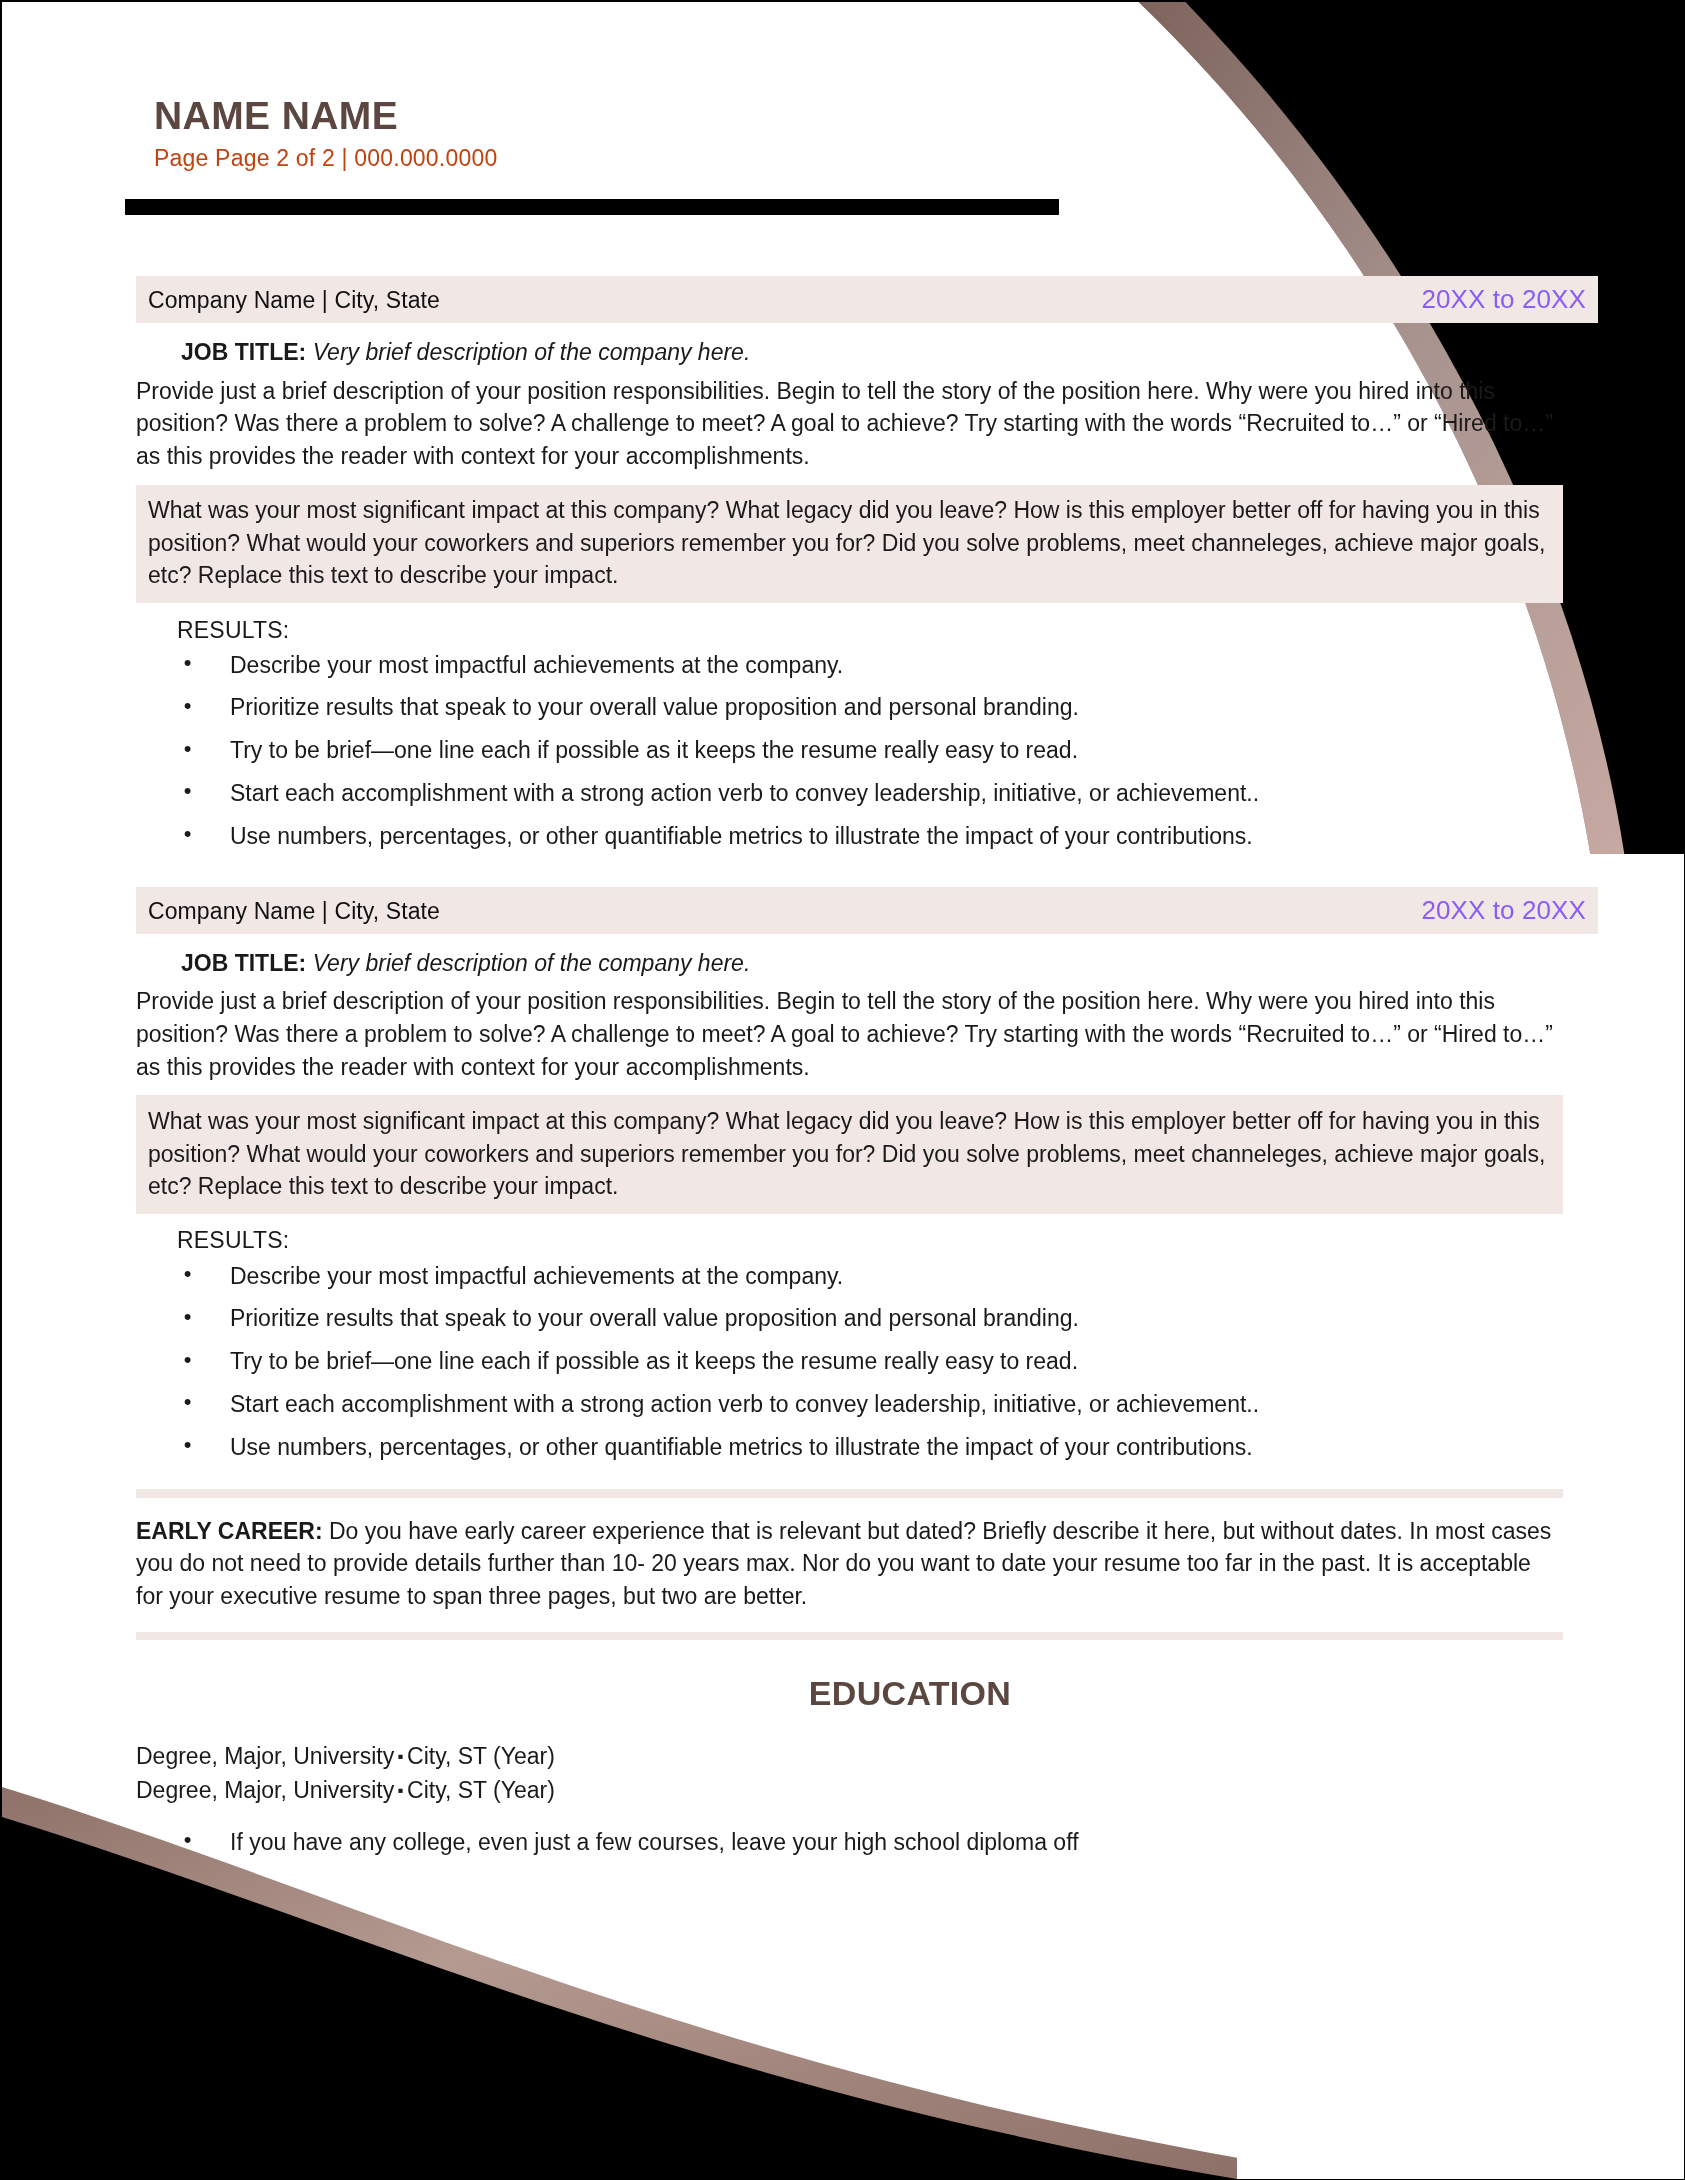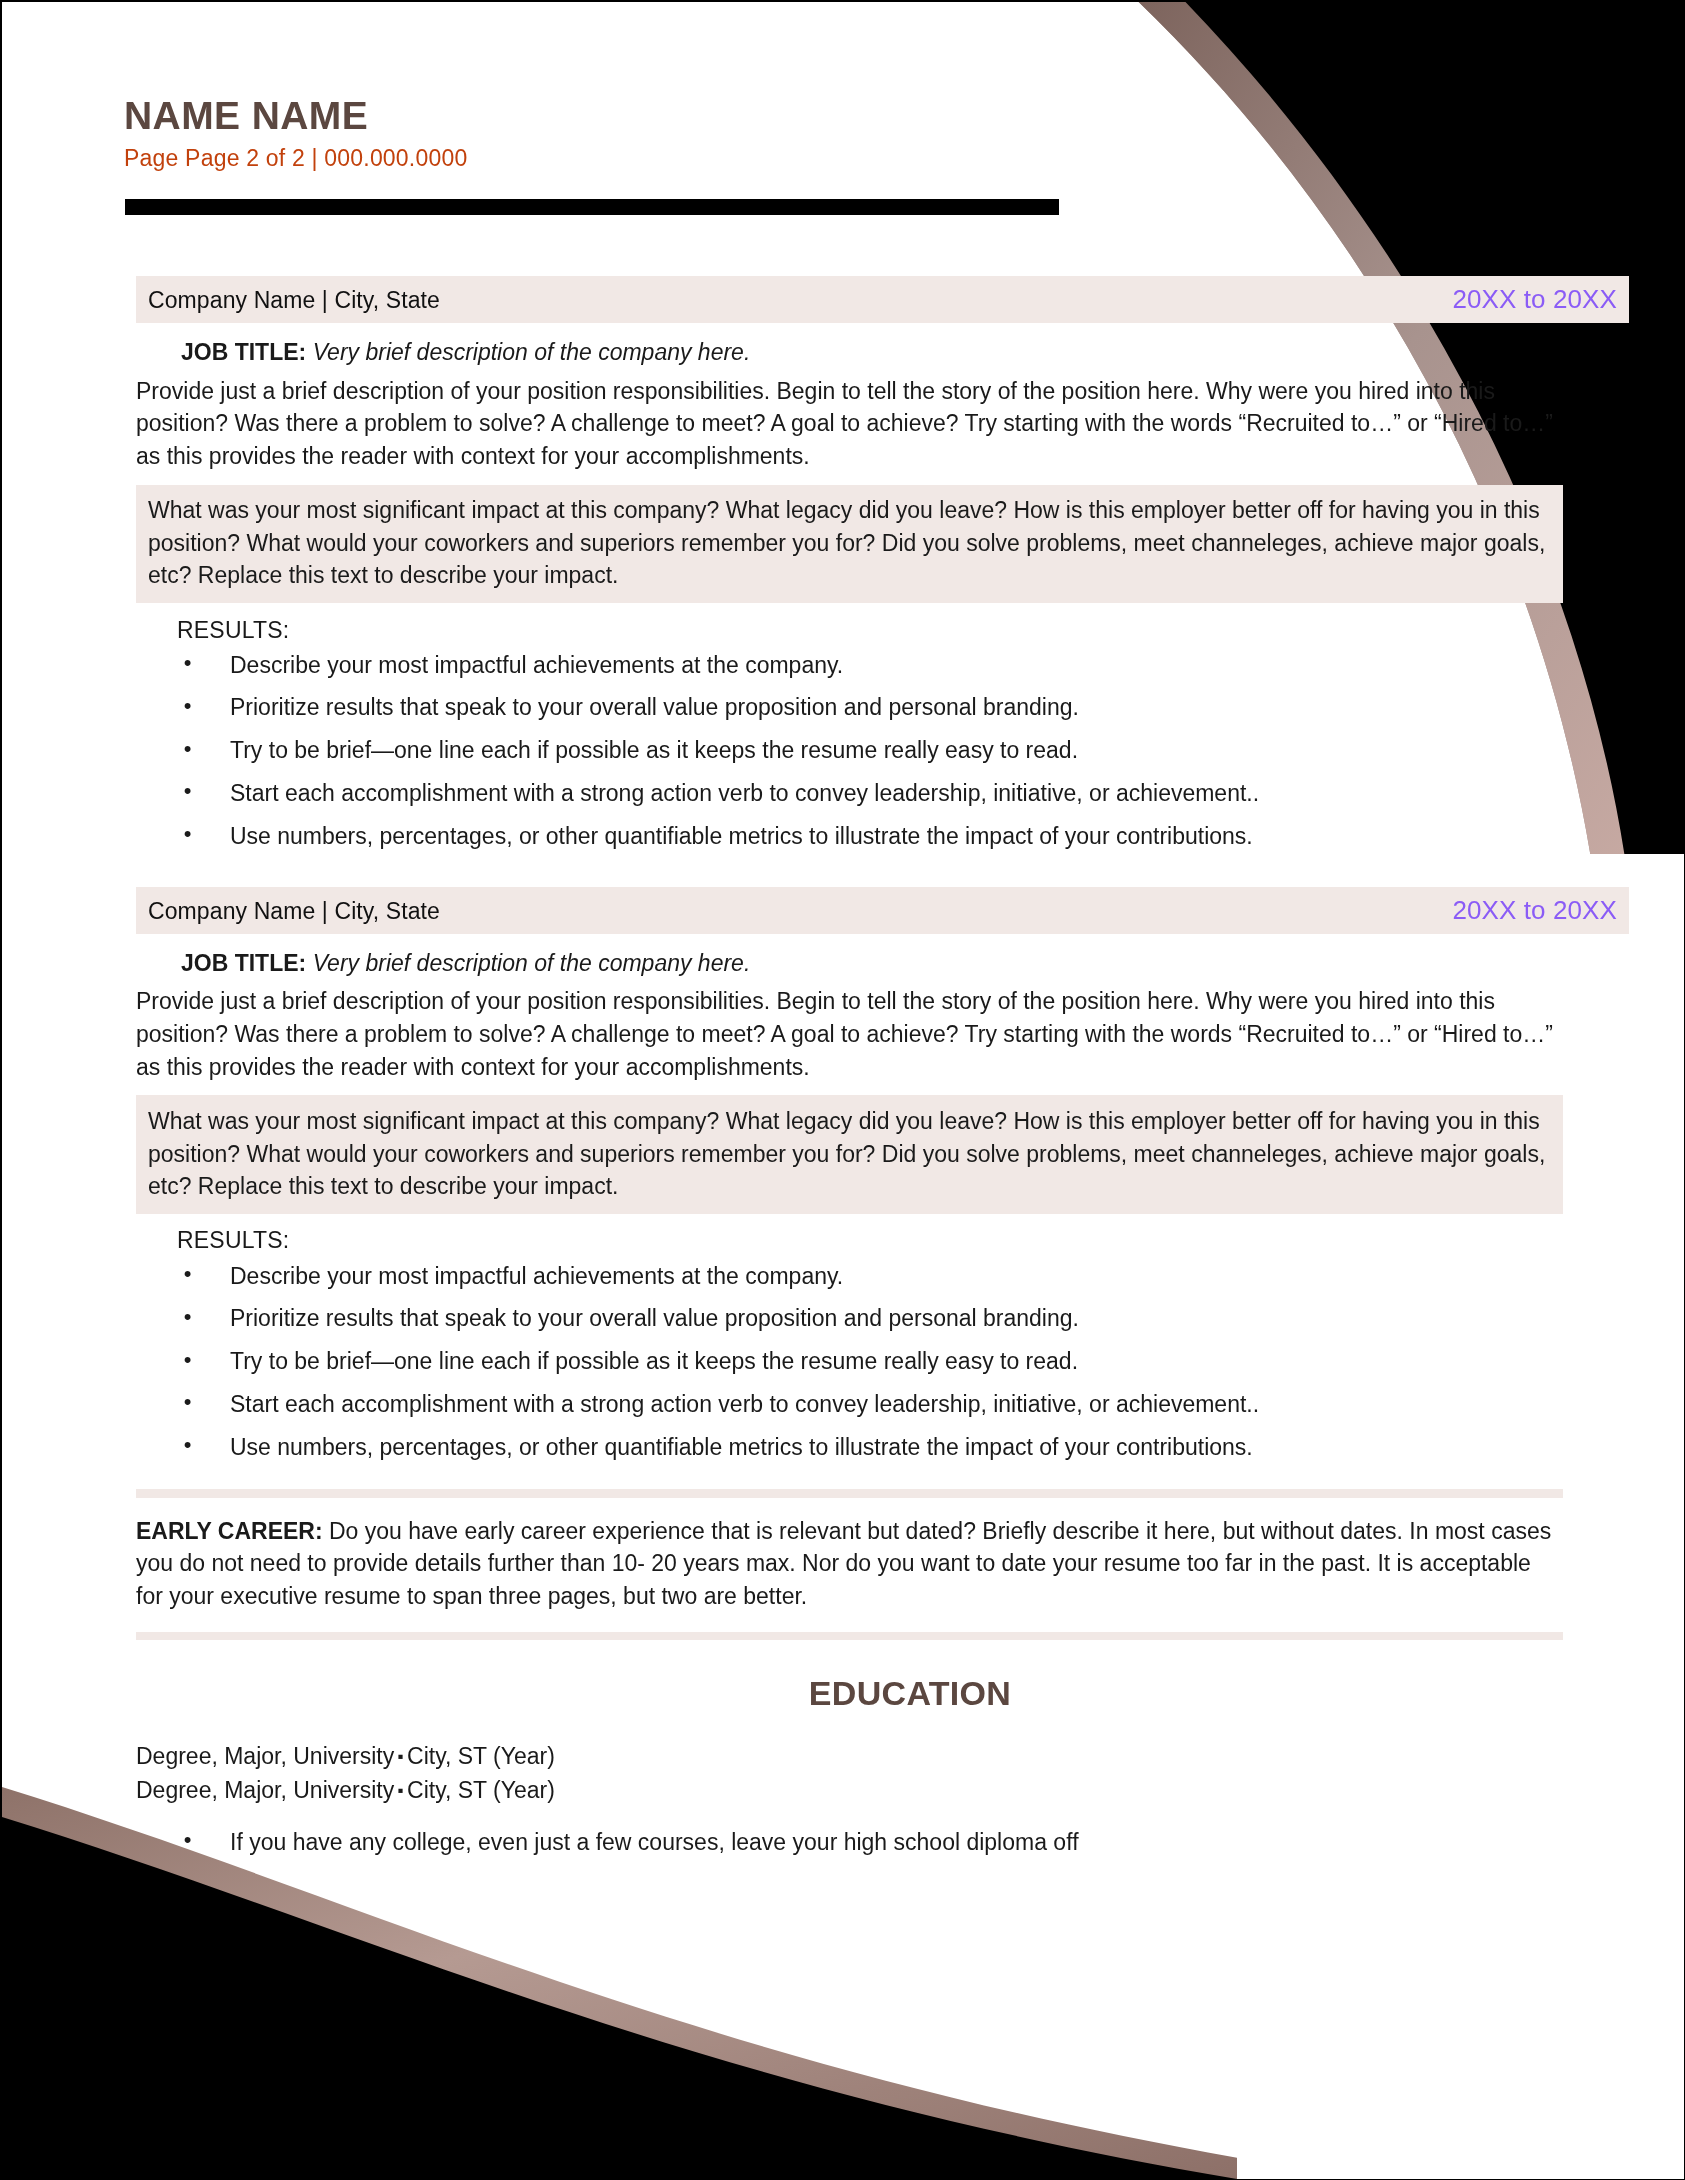--- a/index.html
+++ b/index.html
@@ -30,21 +30,21 @@
   }
   .deco-bottom {
     bottom: 0; left: 0;
     width: 1235px; height: 443px;
   }
   .deco-top svg, .deco-bottom svg { display: block; width: 100%; height: 100%; }
 
   
   .header {
     position: absolute;
-    left: 122px;
+    left: 152px;
     top: 94px;
     width: 1107px;
   }
   .name-line {
     font-size: 39px;
     font-weight: bold;
     letter-spacing: 0.4px;
     color: #5b4740;
     line-height: 1.05;
     white-space: nowrap;
@@ -69,21 +69,21 @@
   .content {
     position: absolute;
     left: 0;
     top: 274px;
     width: 100%;
   }
 
   .job-block { margin-bottom: 0; }
 
   .company-bar {
-    margin: 0 55px 0 134px;
+    margin: 0 86px 0 134px;
     background: #f1e8e5;
     padding: 7.7px 12px 8.5px 12px;
     display: flex;
     justify-content: space-between;
     align-items: baseline;
     box-sizing: border-box;
   }
   .company-name {
     font-size: 23px;
     color: #111111;

